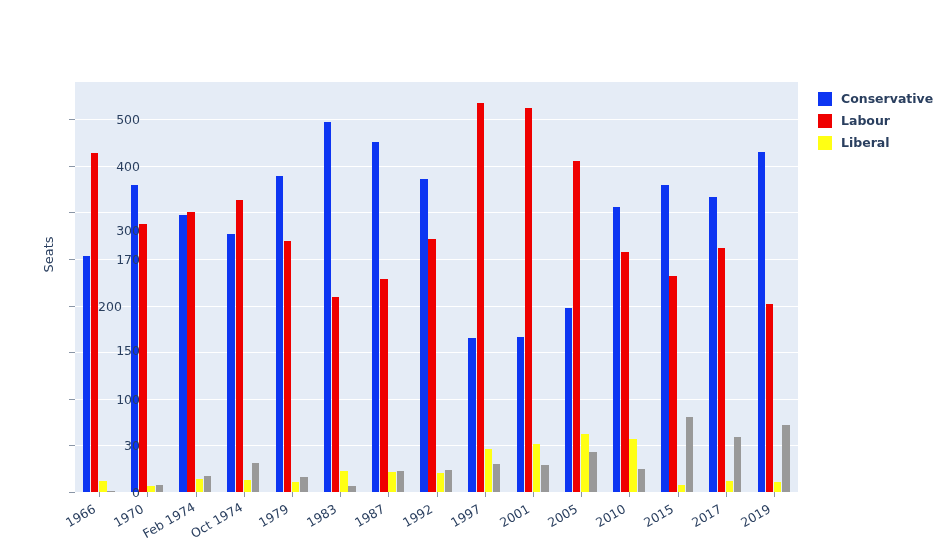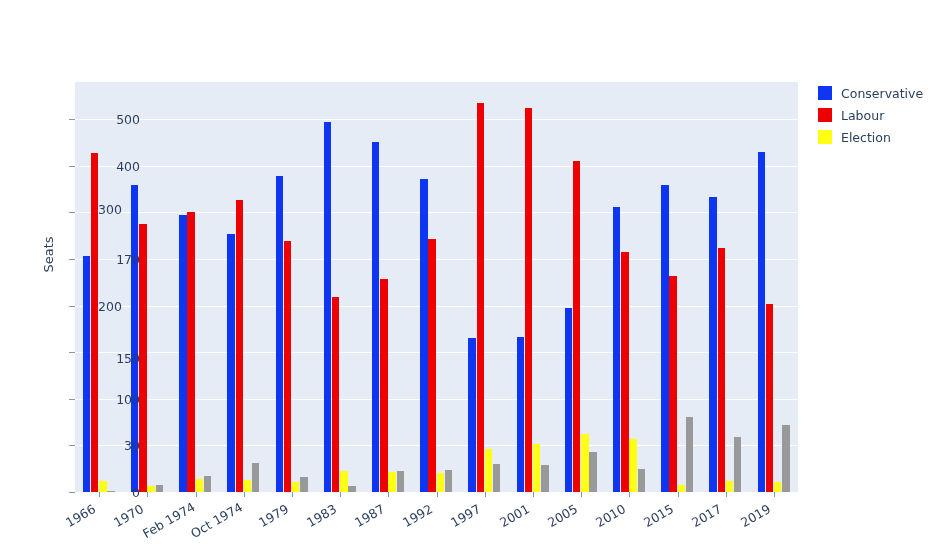--- a/index.html
+++ b/index.html
@@ -87,23 +87,24 @@
     bottom: 0;
   }
   
   #legend {
     position: absolute;
     left: 818px; top: 86px;
     width: 125px;
   }
   .legend-row {
     display: flex;
-    align-items: flex-start;
+    align-items: flex-end;
     height: 20px;
     margin-bottom: 2px;
+    font-weight: bold;
   }
   .legend-swatch {
     width: 14px; height: 14px;
     margin-right: 9px;
     flex: 0 0 14px;
   }
   .legend-label {
     font-size: 12.5px;
     color: #2a3f5f;
     white-space: nowrap;
@@ -192,27 +193,27 @@
       </div>
   </div>
 
   <div id="y-axis">
       <div class="y-tick" style="top: 492px;">0</div>
       <div class="y-tick-mark" style="top: 492px;"></div>
       <div class="y-tick" style="top: 445.409px;">30</div>
       <div class="y-tick-mark" style="top: 445.409px;"></div>
       <div class="y-tick" style="top: 398.818px;">100</div>
       <div class="y-tick-mark" style="top: 398.818px;"></div>
-      <div class="y-tick" style="top: 358px;">150</div>
+      <div class="y-tick" style="top: 350px;">150</div>
       <div class="y-tick-mark" style="top: 352.227px;"></div>
       <div class="y-tick" style="top: 305.636px; text-align: center;">200</div>
       <div class="y-tick-mark" style="top: 305.636px;"></div>
       <div class="y-tick" style="top: 259.045px;">170</div>
       <div class="y-tick-mark" style="top: 259.045px;"></div>
-      <div class="y-tick" style="top: 209px; text-align: center;">300</div>
+      <div class="y-tick" style="top: 230px;">300</div>
       <div class="y-tick-mark" style="top: 212.455px;"></div>
       <div class="y-tick" style="top: 165.864px;">400</div>
       <div class="y-tick-mark" style="top: 165.864px;"></div>
       <div class="y-tick" style="top: 119.273px;">500</div>
       <div class="y-tick-mark" style="top: 119.273px;"></div>
     </div>
   <div id="x-axis">
       <div class="x-tick-mark" style="left: 99.1px;"></div>
       <div class="x-tick-label" style="left: 62.7463px; top: 516.525px;">1966</div>
       <div class="x-tick-mark" style="left: 147.3px;"></div>
@@ -249,17 +250,17 @@
       <div class="legend-row">
         <div class="legend-swatch" style="background: rgb(13, 53, 242);"></div>
         <div class="legend-label">Conservative</div>
       </div>
       <div class="legend-row">
         <div class="legend-swatch" style="background: rgb(239, 0, 0);"></div>
         <div class="legend-label">Labour</div>
       </div>
       <div class="legend-row">
         <div class="legend-swatch" style="background: rgb(255, 255, 20);"></div>
-        <div class="legend-label">Election</div>
+        <div class="legend-label">Liberal</div>
       </div>
     </div>
 
 </div>
 
 </body></html>

